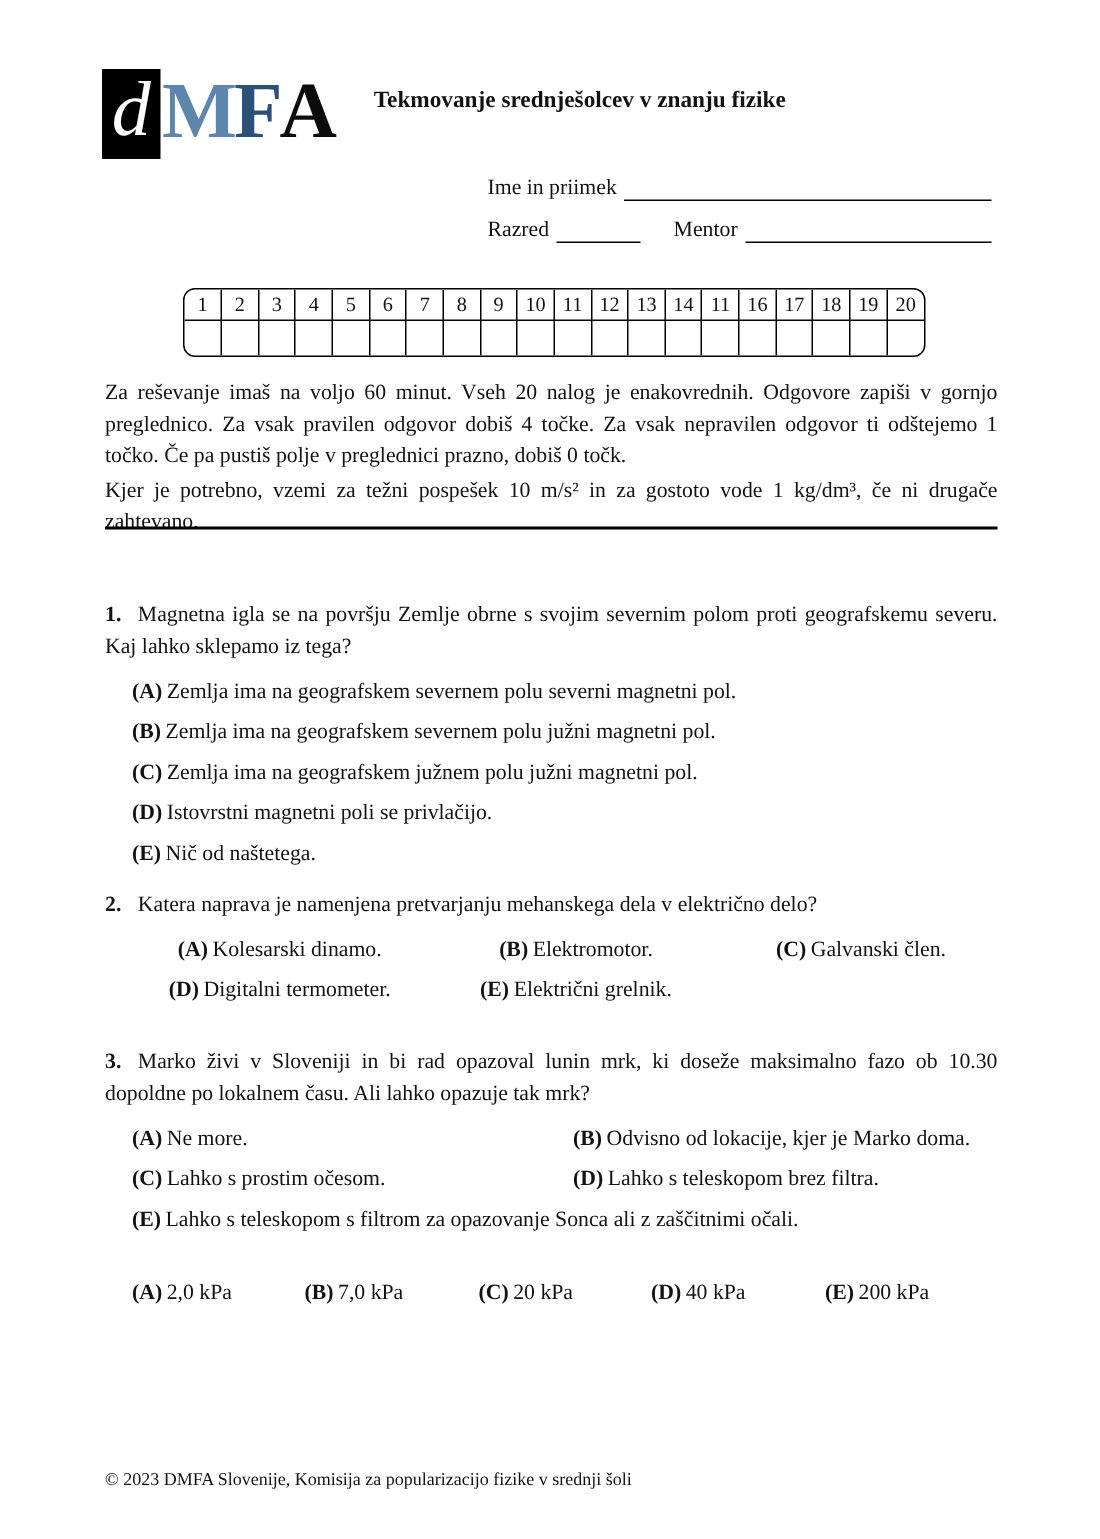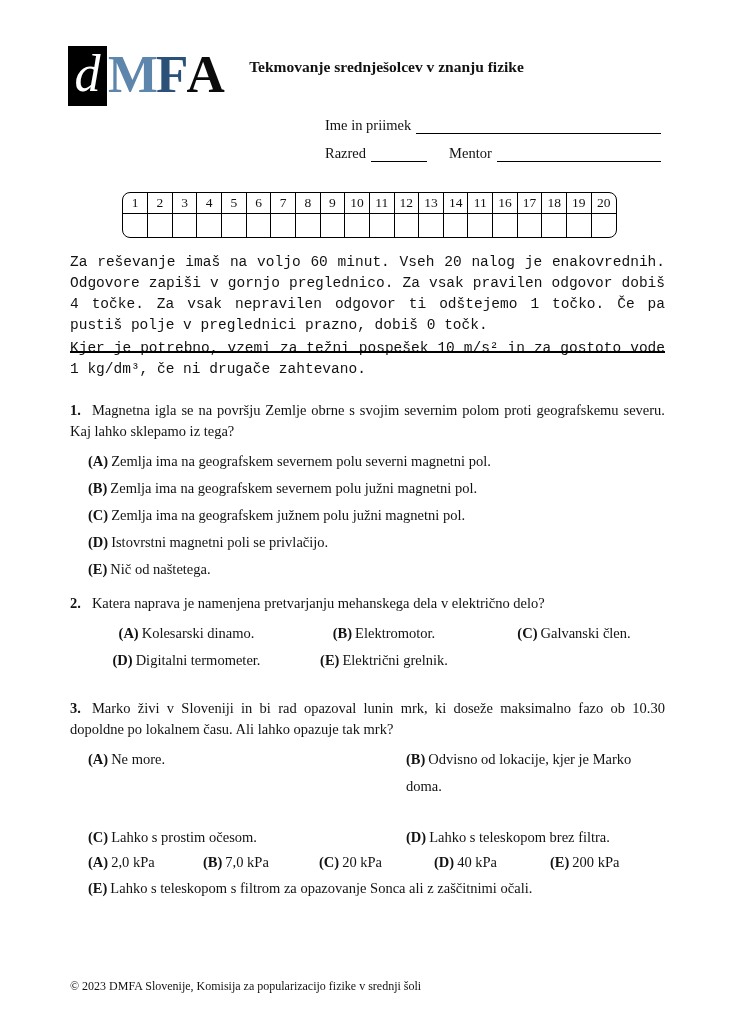--- a/index.html
+++ b/index.html
@@ -42,34 +42,34 @@
   .answer-table{width:100%;border-collapse:collapse;table-layout:fixed;}
   .answer-table td{border-right:1px solid #000;padding:0;text-align:center;
     font-size:13.5px;height:20px;}
   .answer-table td:last-child{border-right:none;}
   .answer-table tr.nums td{border-bottom:1px solid #000;}
   .answer-table tr.blanks td{height:23px;}
 
   
   .instructions{position:absolute;left:70px;right:68px;top:252px;
     font-size:14.5px;line-height:21px;text-align:justify;}
-  .instructions p{margin:0;font-family:Liberation Mono, monospace;}
+  .instructions p{margin:0;}
   .instructions p + p{margin-top:2px;}
   .rule{position:absolute;left:70px;right:68px;top:351px;height:2px;background:#000;}
 
   
   .question{position:absolute;left:70px;right:68px;}
   .q1{top:400px;} .q2{top:593px;} .q3{top:698px;} .q4{top:843px;}
   .q-text{margin:0;font-size:14.5px;line-height:21px;text-align:justify;}
   .q-num{margin-right:11px;}
   .opts{margin-top:6px;padding-left:18px;font-size:14.5px;}
   .opt{line-height:27px;}
   .opt-label{margin-right:3px;}
   .opts-grid3{display:grid;grid-template-columns:197px 198px 1fr;text-align:center;}
-  .opts-grid2{display:grid;grid-template-columns:294px 1fr;gap:24px;}
+  .opts-grid2{display:grid;grid-template-columns:294px 1fr;}
   .opts-grid5{display:grid;grid-template-columns:115px 116px 115px 116px 1fr;}
   .span-all{grid-column:1 / -1;}
 
   
   .footer{position:absolute;left:70px;top:979px;font-size:12px;line-height:15px;}
 </style>
 </head>
 <body>
 
 <div class="page">

